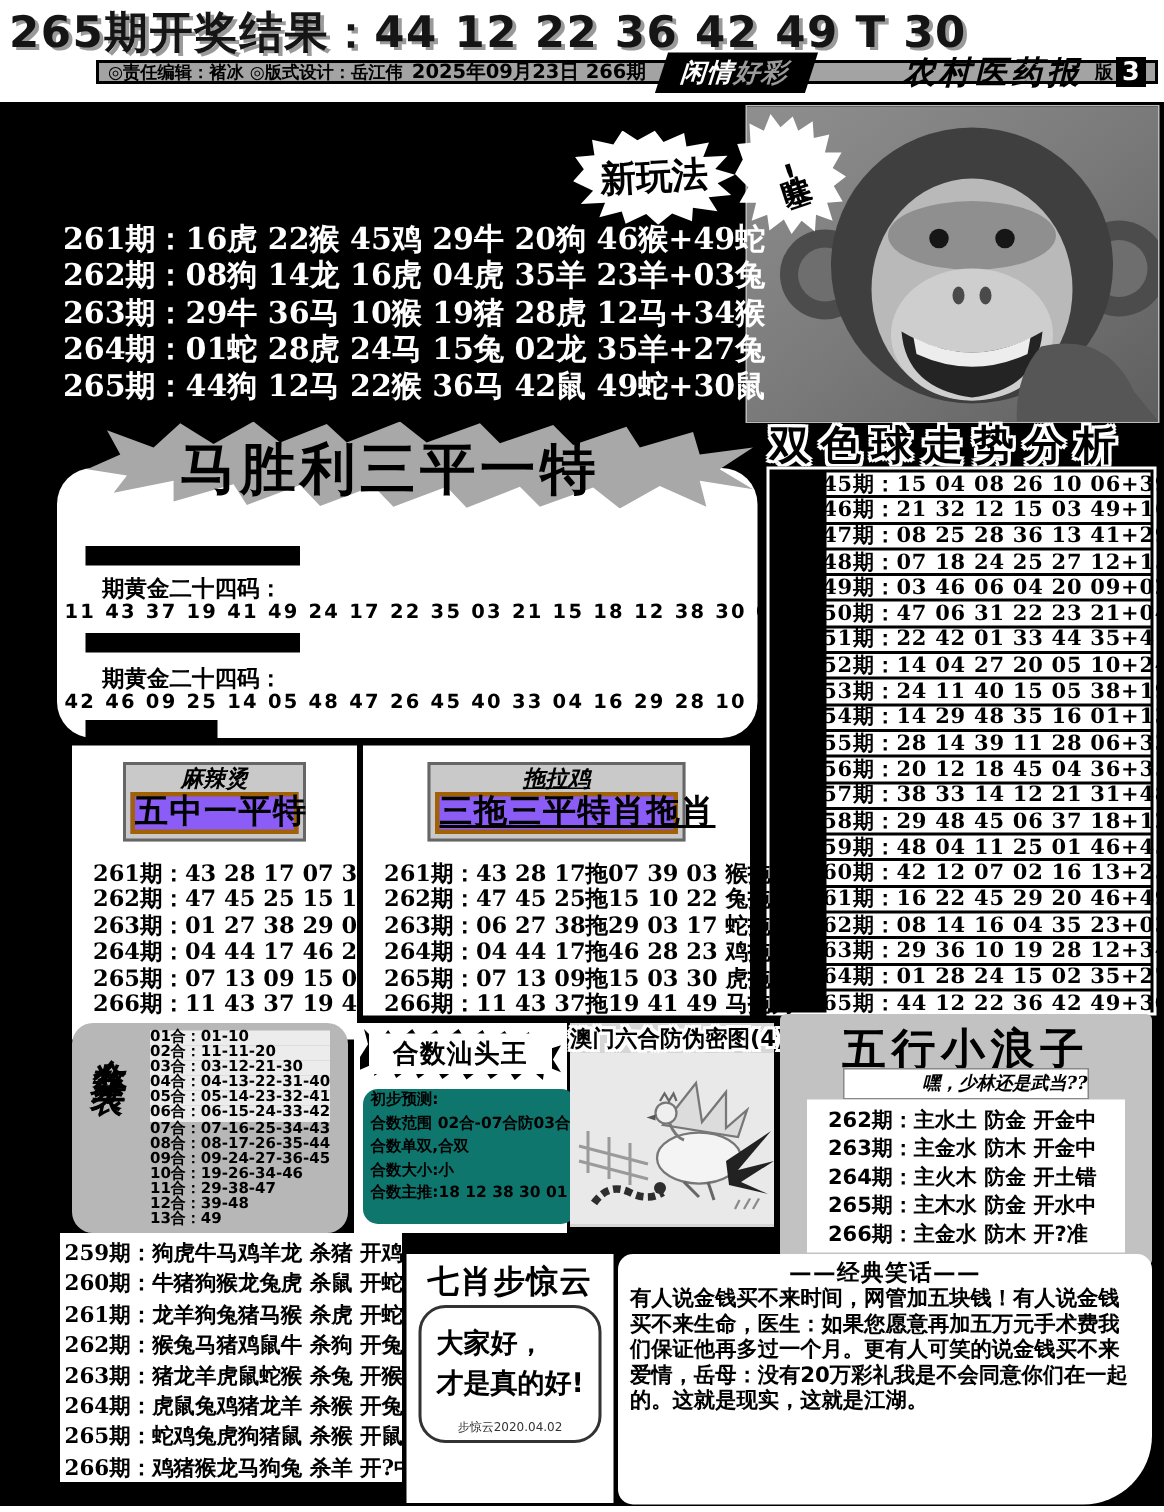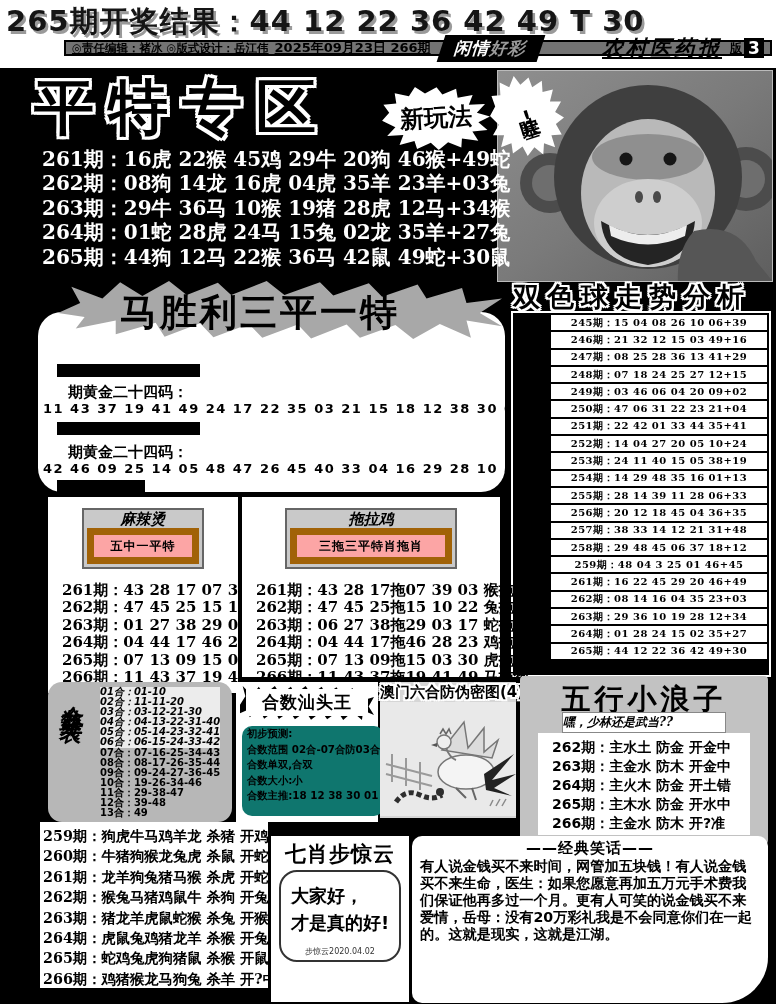--- a/index.html
+++ b/index.html
@@ -12,22 +12,22 @@
   .abs { position:absolute; }
 
   
   .result-line {
     left:6px; top:2px; font-size:29px; font-weight:900; letter-spacing:1px;
     color:#151515; text-shadow:2.5px 2.5px 0 #9a9a9a; white-space:nowrap;
     font-family:"DejaVu Sans",sans-serif;
   }
   .info-bar {
     left:64px; top:40px; width:708px; height:16px; border:2px solid #000;
-    background:#737373; display:flex; align-items:center; padding:0 6px;
-    font-size:12px; font-weight:bold; white-space:nowrap;text-decoration:underline;
+    background:#a3a3a3; display:flex; align-items:center; padding:0 6px;
+    font-size:12px; font-weight:bold; white-space:nowrap;
   }
   .info-editor { font-size:11.5px; }
   .info-date { font-size:13px; margin-left:6px; }
   .banner-skew {
     margin-left:10px; background:#000; color:#fff; transform:skewX(-18deg);
     padding:2px 14px; font-size:17px; font-weight:900; letter-spacing:1px;
   }
   .banner-skew .b2 { color:#9a9a9a; }
   .paper-name {
     margin-left:auto; font-family:"DejaVu Serif","Liberation Serif",serif;
@@ -74,21 +74,21 @@
     font-family:"DejaVu Serif","Liberation Serif",serif; }
 
   .photo { left:497px; top:70px; width:276px; height:212px; border:1px solid #bbb; overflow:hidden; }
 
   
   .ssq-title { left:513px; top:279px; font-size:27px; font-weight:900; letter-spacing:7px; white-space:nowrap; }
   .ssq-frame { left:511px; top:311px; width:260px; height:366px; background:#000;
     border:2px solid #fff; padding:2px 2px; }
   .ssq-row { height:15.3px; margin-bottom:2px; background:#fff; color:#000;
     display:flex; align-items:center; justify-content:center;
-    font-size:10px; font-weight:bold; white-space:nowrap; letter-spacing:0.5px;
+    font-size:14px; font-weight:bold; white-space:nowrap; letter-spacing:0.5px;
     font-family:"DejaVu Serif","Liberation Serif",serif;margin-left:36px; }
 
   
   .masheng-box { left:38px; top:312px; width:467px; height:180px; background:#fff; border-radius:24px; }
   .masheng-burst { left:58px; top:281px; width:444px; height:58px; background:#a8a8a8; z-index:3;
     clip-path:polygon(0 55%,5% 38%,3% 10%,10% 30%,14% 2%,19% 26%,25% 0,29% 24%,36% 3%,
       39% 24%,47% 0,51% 24%,59% 2%,62% 25%,70% 4%,73% 27%,81% 6%,83% 30%,91% 12%,
       92% 38%,100% 30%,95% 55%,100% 78%,92% 68%,93% 98%,86% 74%,80% 100%,76% 76%,
       68% 98%,65% 75%,57% 99%,54% 75%,46% 98%,43% 74%,35% 97%,32% 73%,24% 96%,
       22% 72%,13% 92%,13% 68%,4% 82%,6% 62%);
@@ -97,32 +97,32 @@
     letter-spacing:3px; white-space:nowrap; color:#000; }
   .redact { background:#000; z-index:2; }
   .gold-label { font-size:15px; font-weight:bold; white-space:nowrap; }
   .gold-nums { font-size:13px; font-weight:bold; letter-spacing:1.5px; white-space:nowrap; }
 
   
   .white-box { background:#fff; }
   .mlt-head { border:2px solid #666; background:#c9c9c9; text-align:center; padding-top:1px; }
   .script { font-family:"DejaVu Serif","Liberation Serif",serif; font-style:italic; font-weight:bold; }
   .mlt-script { font-size:15px; line-height:17px; }
-  .mlt-title { background:#fca5a5; font-size:12px; font-weight:900; line-height:22px;
-    margin:0 3px 3px; border:7px solid #a16207; letter-spacing:1px; white-space:nowrap; }
+  .mlt-title { background:#8b5cf6; font-size:22px; font-weight:900; line-height:22px;
+    margin:0 3px 3px; border:3px solid #a16207; letter-spacing:1px; white-space:nowrap; }
   .mlt-rows { font-size:15px; font-weight:bold; line-height:17.4px; white-space:nowrap;
     font-family:"DejaVu Serif","Liberation Serif",serif; }
 
   
   .hesu-box { left:48px; top:682px; width:184px; height:140px; background:#b7b7b7; border-radius:14px; }
   .hesu-title { left:56px; top:688px; height:130px; writing-mode:vertical-rl; text-orientation:upright;
     font-size:22px; font-weight:900; letter-spacing:4px;
     font-family:"DejaVu Serif","Liberation Serif",serif; font-style:italic; }
   .hesu-rows { left:100px; top:687px; font-size:10px; font-weight:bold; line-height:10.1px; white-space:nowrap; }
-  .hesu-rows .hl { background:#ececec;font-style:italic; }
+  .hesu-rows .hl { background:#ececec; }
 
   .shantou-box { left:236px; top:682px; width:142px; height:140px; background:#fff; }
   .shantou-burst-outer { left:240px; top:686px; width:134px; height:34px; background:#000; z-index:2;
     clip-path:polygon(0 55%,4% 30%,2% 0,9% 28%,14% 2%,18% 26%,26% 0,30% 24%,38% 2%,
       41% 24%,49% 0,53% 24%,61% 2%,64% 25%,72% 4%,76% 27%,84% 6%,86% 30%,94% 10%,
       95% 38%,100% 32%,96% 60%,100% 85%,92% 72%,91% 100%,84% 76%,77% 100%,73% 76%,
       65% 98%,61% 75%,53% 99%,49% 75%,41% 98%,37% 74%,29% 97%,26% 73%,18% 96%,
       15% 72%,7% 92%,8% 66%,0 80%);
   }
   .shantou-title { left:246px; top:689px; width:122px; height:27px; z-index:3; background:#fff;
@@ -131,21 +131,21 @@
   .shantou-inner { left:242px; top:726px; width:142px; height:90px; background:#0f766e;
     border-radius:10px; padding:0 5px; font-size:10.3px; font-weight:bold; line-height:15.5px; white-space:nowrap; }
 
   .miti-box { left:380px; top:682px; width:136px; height:136px; background:#d6d6d6; }
   .miti-title { font-size:15px; font-weight:900; text-align:center; line-height:20px;
     letter-spacing:0; white-space:nowrap; }
 
   .wuxing-box { left:520px; top:676px; width:248px; height:168px; background:#c2c2c2; border-radius:4px; }
   .wuxing-title { left:520px; top:680px; width:248px; text-align:center; font-size:29px;
     font-weight:900; letter-spacing:4px; }
-  .wuxing-sub { left:562px; top:712px; width:164px; text-align:left; background:#fff;
+  .wuxing-sub { left:562px; top:712px; width:164px; text-align:right; background:#fff;
     font-size:12px; border:1px solid #888; padding:1px 0; }
   .wuxing-inner { left:538px; top:733px; width:212px; height:102px; background:#fff;
     padding:5px 0 0 14px; font-size:14px; font-weight:bold; line-height:19px; white-space:nowrap; }
 
   
   .zodiac-box { left:40px; top:822px; width:228px; height:166px; background:#fff;
     padding:4px 0 0 3px; font-size:14.3px; font-weight:bold; line-height:20.4px; white-space:nowrap;
     font-family:"DejaVu Serif","Liberation Serif",serif; }
   .qixiao-box { left:271px; top:836px; width:138px; height:166px; background:#fff; }
   .qixiao-title { left:271px; top:840px; width:138px; text-align:center;
@@ -170,21 +170,20 @@
     <span class="info-editor">◎责任编辑：褚冰  ◎版式设计：岳江伟</span>
     <span class="info-date">2025年09月23日  266期</span>
     <span class="banner-skew"><span>闲情</span><span class="b2">好彩</span></span>
     <span class="paper-name">农村医药报</span>
     <span class="page-label">版</span>
     <span class="page-num">3</span>
   </div>
 
   <div class="abs body-bg"></div>
 
-  <div class="abs pingte-title outline-w3">平特专区</div>
   <div class="abs burst newplay">
       <span>新玩法</span>
     </div>
   <div class="abs burst wasai">
       <span>哇塞!</span>
     </div>
 
   <div class="abs photo">
     <svg width="276" height="212" viewBox="0 0 276 212">
       <defs>
@@ -241,21 +240,22 @@
     <div class="ssq-row">249期：03 46 06 04 20 09+02</div>
     <div class="ssq-row">250期：47 06 31 22 23 21+04</div>
     <div class="ssq-row">251期：22 42 01 33 44 35+41</div>
     <div class="ssq-row">252期：14 04 27 20 05 10+24</div>
     <div class="ssq-row">253期：24 11 40 15 05 38+19</div>
     <div class="ssq-row">254期：14 29 48 35 16 01+13</div>
     <div class="ssq-row">255期：28 14 39 11 28 06+33</div>
     <div class="ssq-row">256期：20 12 18 45 04 36+35</div>
     <div class="ssq-row">257期：38 33 14 12 21 31+48</div>
     <div class="ssq-row">258期：29 48 45 06 37 18+12</div>
-    <div class="ssq-row">259期：48 04 3 25 01 46+45</div>
+    <div class="ssq-row">259期：48 04 11 25 01 46+45</div>
+    <div class="ssq-row">260期：42 12 07 02 16 13+25</div>
     <div class="ssq-row">261期：16 22 45 29 20 46+49</div>
     <div class="ssq-row">262期：08 14 16 04 35 23+03</div>
     <div class="ssq-row">263期：29 36 10 19 28 12+34</div>
     <div class="ssq-row">264期：01 28 24 15 02 35+27</div>
     <div class="ssq-row">265期：44 12 22 36 42 49+30</div>
   </div>
 
   <div class="abs white-box" style="left:48px;top:497px;width:190px;height:196px;">
     <div class="mlt-head" style="margin:11px auto 0;width:122px;">
       <div class="script mlt-script">麻辣烫</div>
@@ -265,21 +265,21 @@
       <div>261期：43 28 17 07 39</div>
       <div>262期：47 45 25 15 10</div>
       <div>263期：01 27 38 29 03</div>
       <div>264期：04 44 17 46 28</div>
       <div>265期：07 13 09 15 03</div>
       <div>266期：11 43 37 19 41</div>
     </div>
   </div>
 
   <div class="abs white-box" style="left:242px;top:497px;width:258px;height:180px;">
-    <div class="mlt-head" style="margin:11px auto 0;width:172px;">
+    <div class="mlt-head" style="margin:11px auto 0;width:172px;text-decoration:underline;">
       <div class="script mlt-script">拖拉鸡</div>
       <div class="mlt-title">三拖三平特肖拖肖</div>
     </div>
     <div class="mlt-rows" style="margin:13px 0 0 14px;">
       <div>261期：43 28 17拖07 39 03 猴拖虎</div>
       <div>262期：47 45 25拖15 10 22 兔拖猪</div>
       <div>263期：06 27 38拖29 03 17 蛇拖龙</div>
       <div>264期：04 44 17拖46 28 23 鸡拖龙</div>
       <div>265期：07 13 09拖15 03 30 虎拖蛇</div>
       <div>266期：11 43 37拖19 41 49 马拖狗</div>

